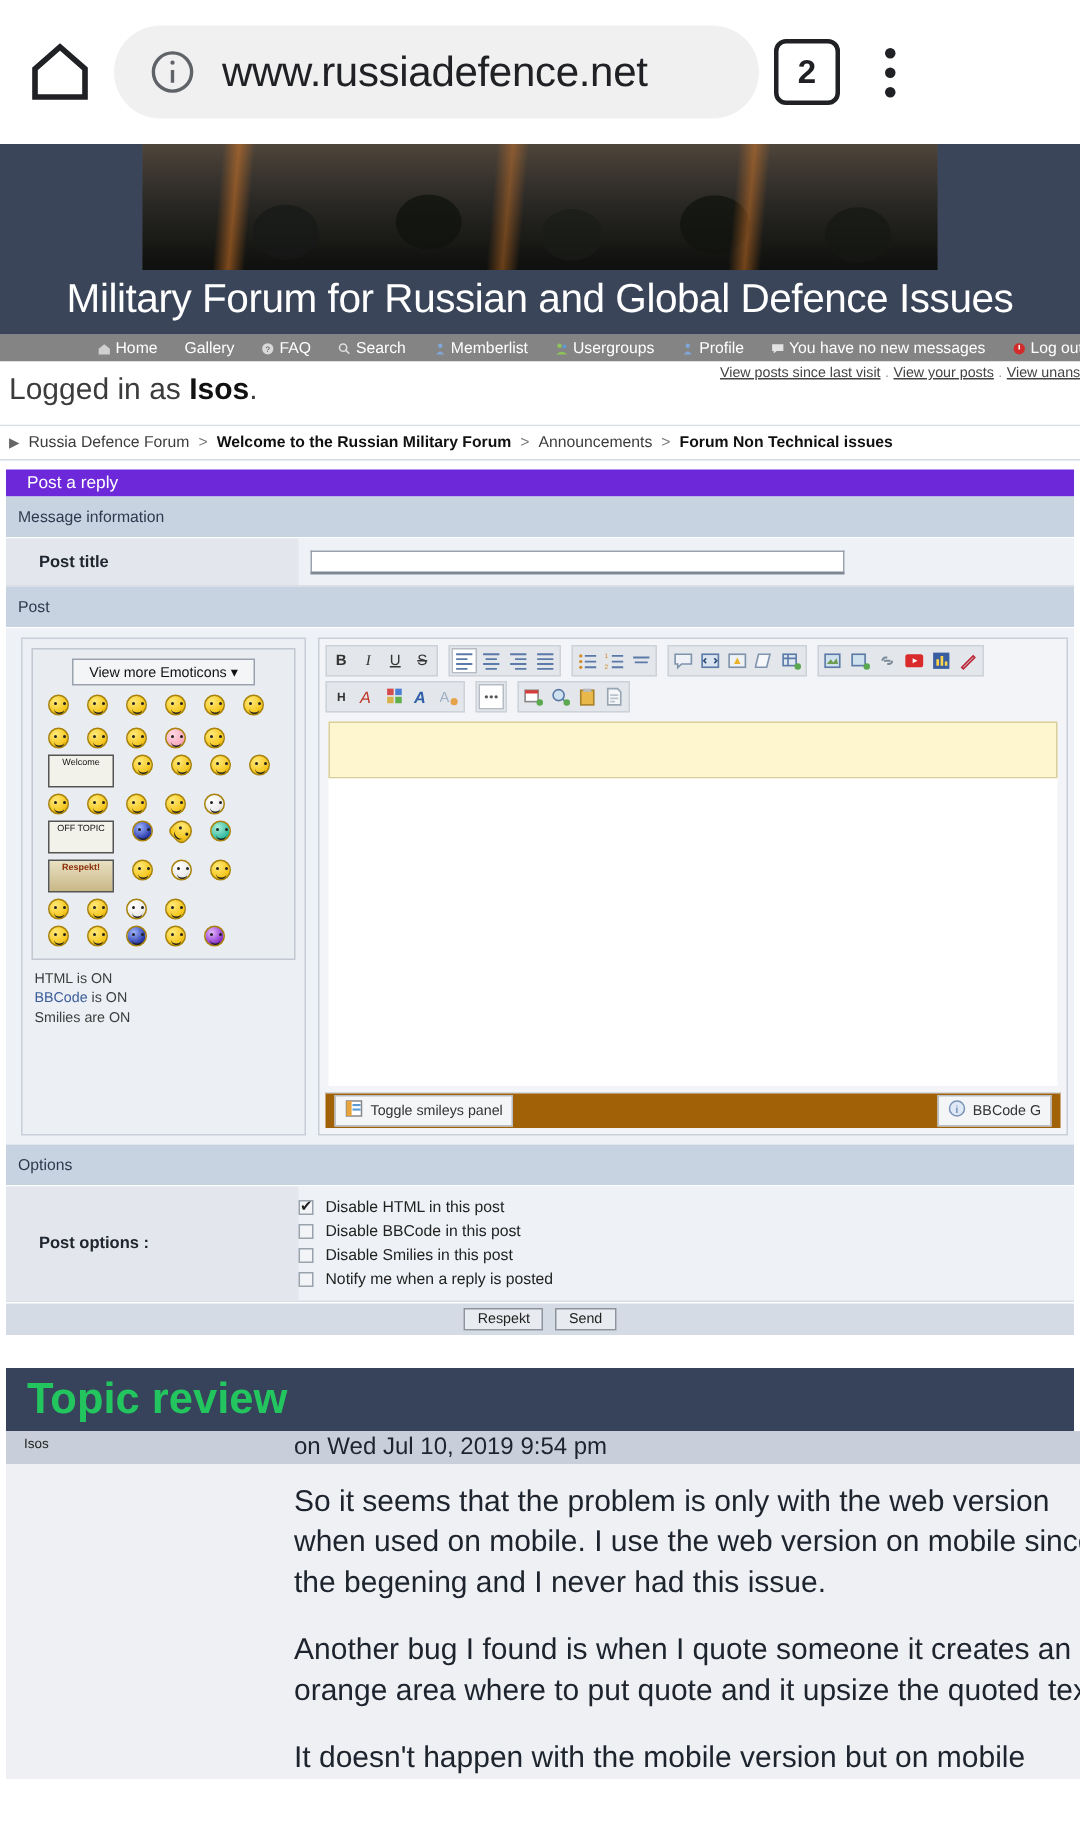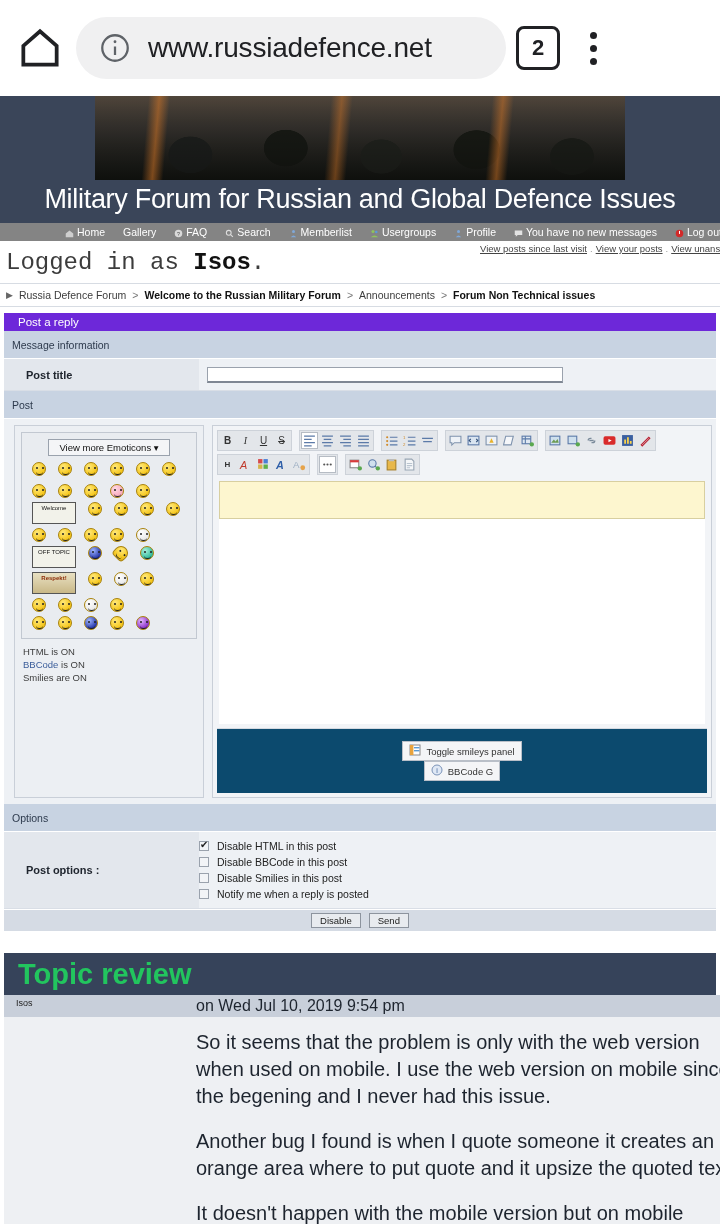--- a/index.html
+++ b/index.html
@@ -70,22 +70,22 @@
   }
   .nav-item{
     color:#ffffff; font-size:10.5px; padding:0 9px; display:inline-flex;
     align-items:center; gap:3px; text-decoration:none;
   }
   .nav-gl{ width:9px; height:9px; display:inline-block; }
 
   
   .userstrip{ background:#ffffff; height:42px; position:relative; }
   .logged{
-    position:absolute; left:6px; top:8px; font-size:24px; color:#3c3c3c;
-    font-family:Liberation Mono, monospace;
+    position:absolute; left:6px; top:8px; font-size:20px; color:#3c3c3c;
+    font-family:Liberation Sans, sans-serif;
   }
   .logged b{ color:#111; }
   .quicklinks{
     position:absolute; right:0; top:2px; font-size:9.5px; color:#555;
     white-space:nowrap; overflow:hidden; width:240px;
   }
   .quicklinks a{ color:#444; text-decoration:underline; }
   .ql-sep{ color:#999; padding:0 3px;}
 
   
@@ -165,21 +165,21 @@
     font-size:10px; color:#333; background:transparent;
   }
   .tb-btn.sel{ background:#fff; border:1px solid #b6bcc4;}
   .tb-ic{ width:13px; height:13px; display:block; }
   .quote-box{
     background:#fdf6cf; border:1px solid #d8cfa0; height:38px; margin:6px 2px 0 2px;
   }
   .edit-area{ background:#fff; height:205px; margin:0 2px; border:0; }
   .edit-footer{
     display:flex; align-items:center; justify-content:space-between;
-    background:#0c4a6e; border-top:1px solid #d5dae1; padding:12px 6px; margin-top:4px;flex-direction:column;
+    background:#a16207; border-top:1px solid #d5dae1; padding:1px 6px; margin-top:4px;
   }
   .chip{
     background:#f4f5f7; border:1px solid #b9bfc8; padding:2px 6px; font-size:9.5px;
     display:inline-flex; align-items:center; gap:5px; color:#333;
   }
 
   
   .opt-list{ padding:6px 16px 6px 0; }
   .opt{ display:flex; align-items:center; gap:8px; height:16px; font-size:10.5px; color:#222;}
   .cb{ width:10px; height:10px; border:1px solid #9aa2ad; background:#f2f4f7; display:inline-block; position:relative;}
@@ -660,21 +660,21 @@
         <span class="cb"></span>
         <span>Disable Smilies in this post</span>
       </label>
       <label class="opt">
         <span class="cb"></span>
         <span>Notify me when a reply is posted</span>
       </label>
     </div>
   </div>
   <div class="submit-bar">
-    <span class="btn">Disable</span>
+    <span class="btn">Respekt</span>
     <span class="btn">Send</span>
   </div>
 
   <div class="tr-head">Topic review</div>
   <div class="tr-row">
     <div class="tr-left">
       <div class="tr-author">Isos</div>
       <div class="tr-left-body"></div>
     </div>
     <div class="tr-right">

